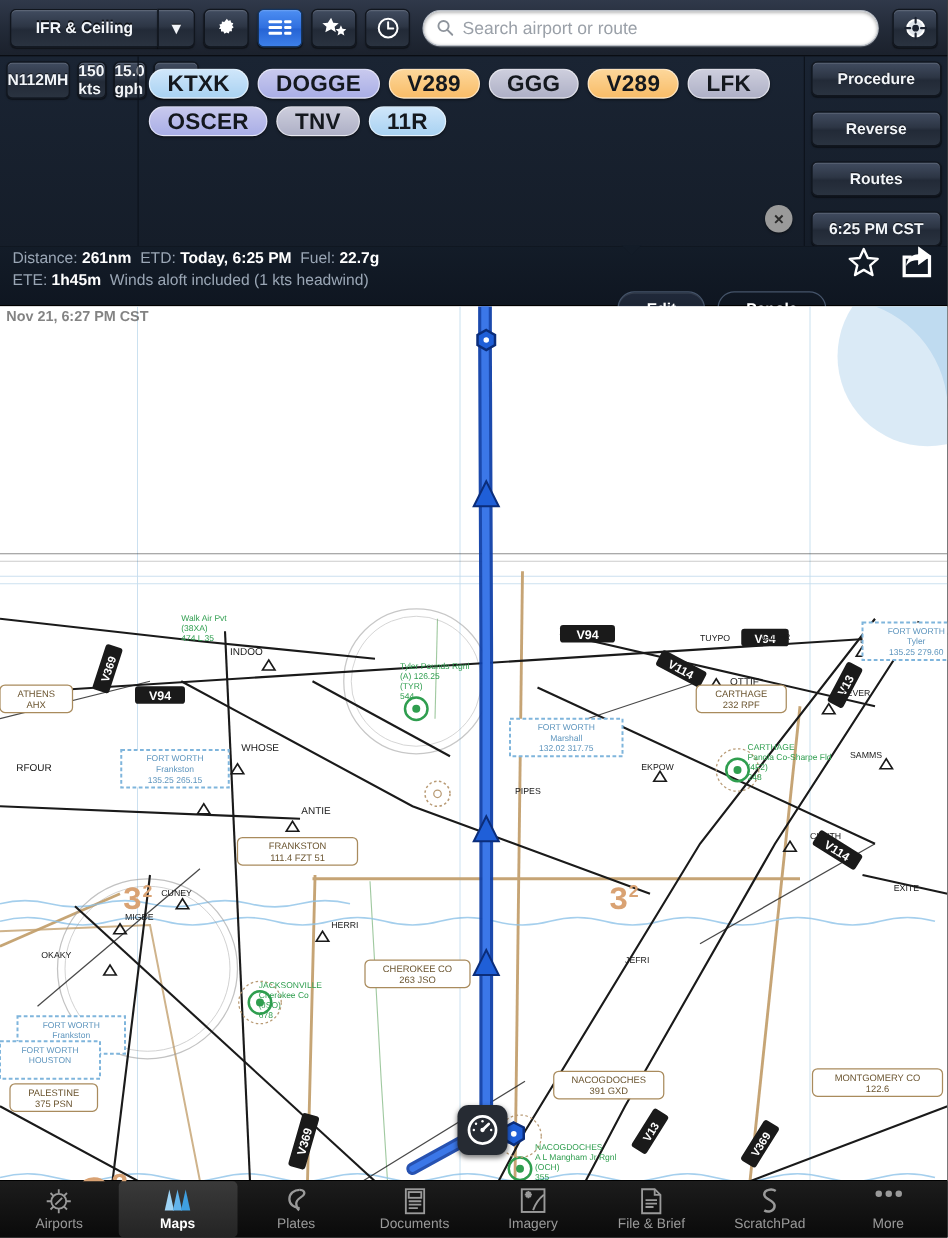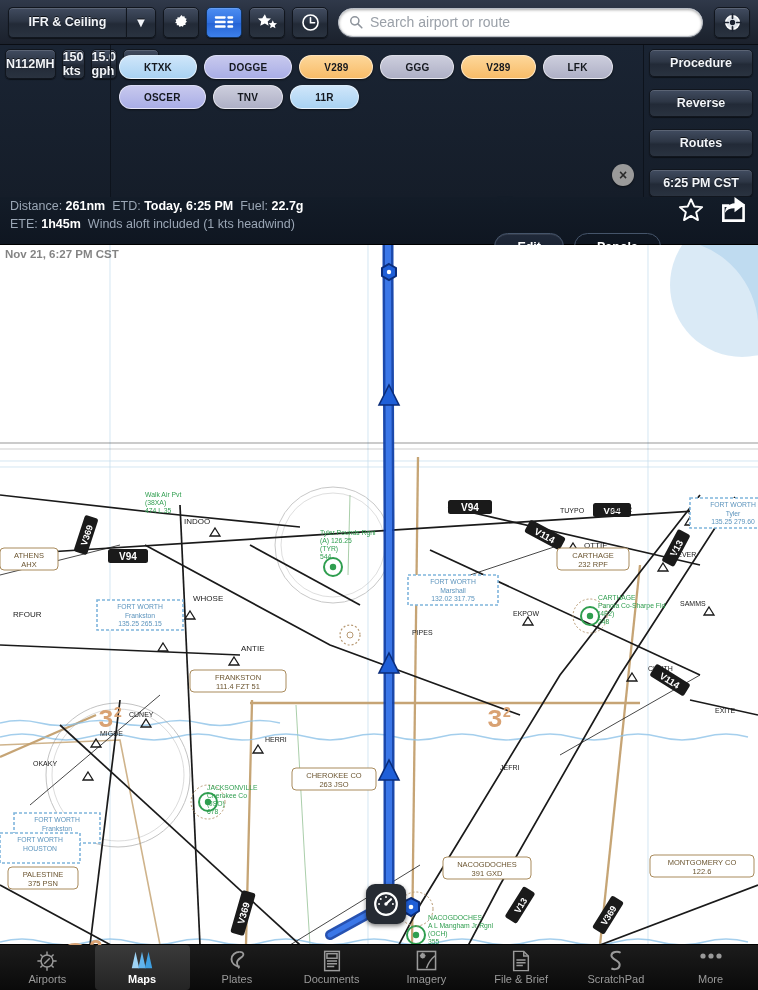--- a/index.html
+++ b/index.html
@@ -70,22 +70,22 @@
     width: 114px; padding: 4px 5px 0 5px;
     display: flex; flex-direction: column; gap: 12px;
   }
   .route-mid {
     flex: 1; position: relative;
     border-left: 1px solid #0d131c; border-right: 1px solid #0d131c;
     padding: 10px 8px 0 8px;
   }
   .chips { display: flex; flex-wrap: wrap; gap: 6px 7px; align-content: flex-start; }
   .chip {
-    height: 24px; padding: 0 24px; border-radius: 12px;
-    font-size: 10px; font-weight: bold; color: #14181e;
+    height: 24px; padding: 0 14px; border-radius: 12px;
+    font-size: 18px; font-weight: bold; color: #14181e;
     display: flex; align-items: center; justify-content: center;
     border: 1px solid rgba(255,255,255,0.55);
     box-shadow: 0 1px 2px rgba(0,0,0,0.55);
     cursor: pointer; letter-spacing: 0.2px;
   }
   .chip.apt   { background: linear-gradient(to bottom, #cfe6fa 0%, #a9d2f2 100%); }
   .chip.fix   { background: linear-gradient(to bottom, #c8c9ee 0%, #a9aee6 100%); }
   .chip.awy   { background: linear-gradient(to bottom, #fdd79a 0%, #f8bc68 100%); }
   .chip.vor   { background: linear-gradient(to bottom, #cdcedd 0%, #aeb0c6 100%); }
   .close-x {

